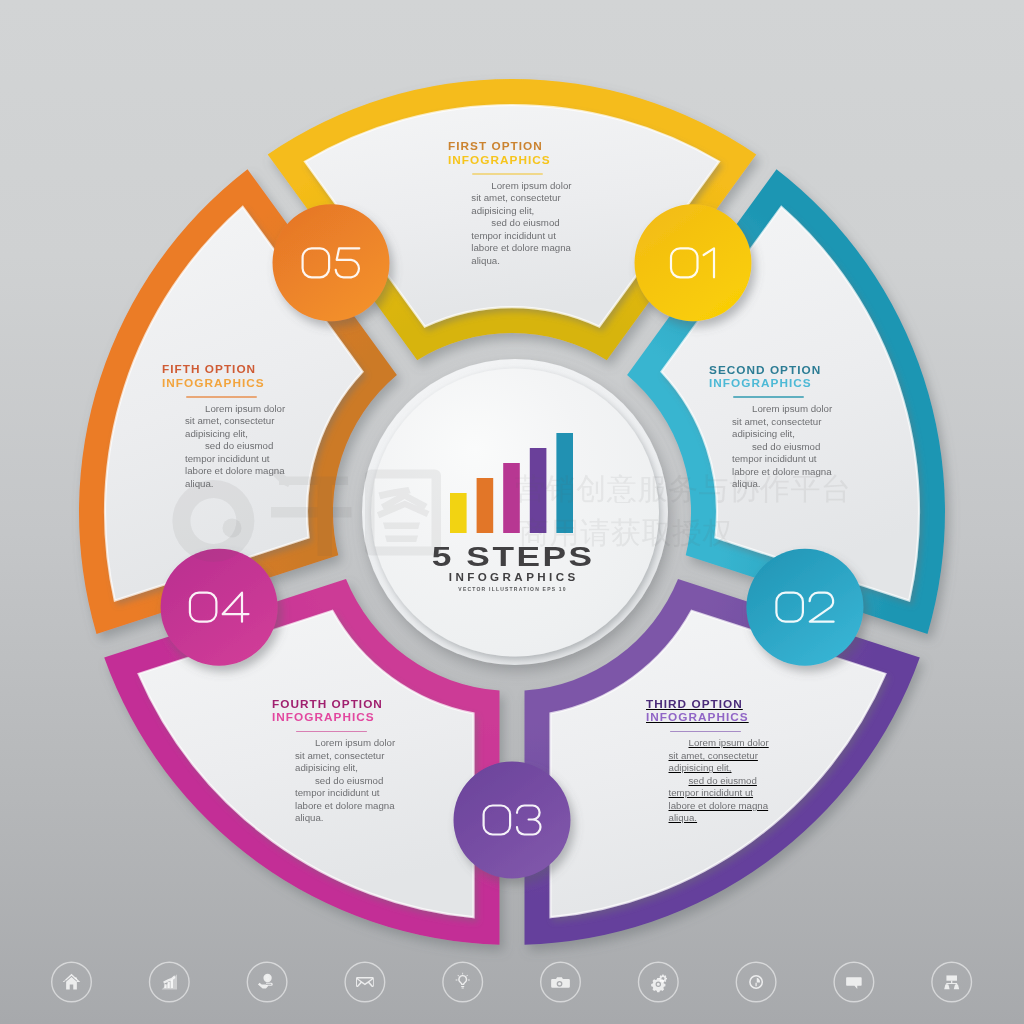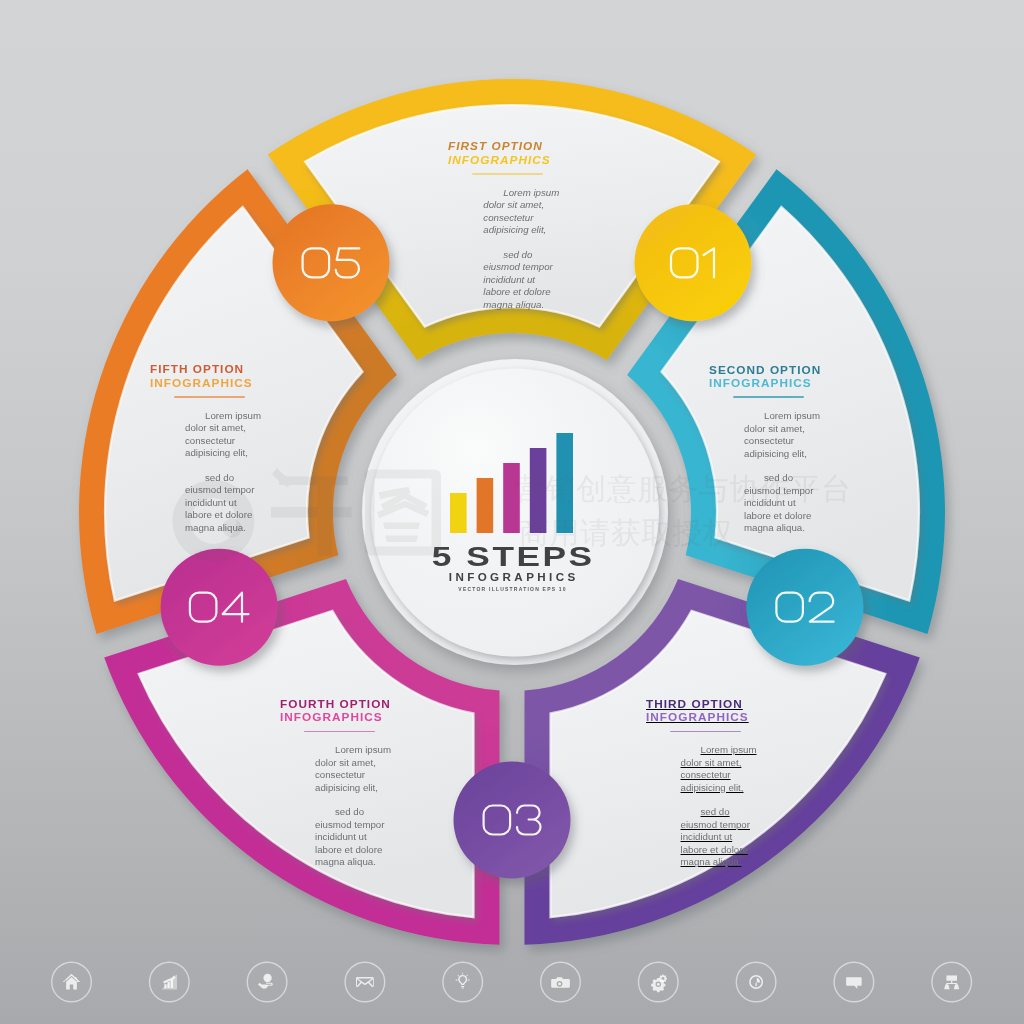--- a/index.html
+++ b/index.html
@@ -10,21 +10,21 @@
        background:linear-gradient(180deg,#d2d4d5 0%,#cfd1d2 25%,#c4c6c8 52%,#b5b7b9 78%,#a7a9ac 100%);}
   svg.layer{position:absolute;left:0;top:0;}
   .txt{position:absolute;width:132px;}
   .opt-title{font-weight:bold;font-size:10.4px;letter-spacing:0.9px;line-height:13.4px;
              white-space:nowrap;transform:scaleX(1.135);transform-origin:0 0;}
   .opt-sub{font-weight:bold;font-size:10.4px;letter-spacing:0.9px;line-height:13.4px;
            white-space:nowrap;transform:scaleX(1.135);transform-origin:0 0;}
   .opt-rule{height:1.6px;margin:6px 0 5px 24px;width:71px;border-radius:1px;}
   .opt-body{font-size:9.7px;line-height:12.5px;color:#6e6f72;text-align:left;
             width:103px;margin-left:23px;}
-  .opt-body p{margin:12px;text-indent:20px;}
+  .opt-body p{margin:0;text-indent:20px;}
   .wm-cn{position:absolute;color:rgba(88,92,97,0.085);font-weight:normal;
          font-family:"DejaVu Sans",sans-serif;white-space:nowrap;}
   #center-text{position:absolute;left:0;top:0;width:1024px;text-align:center;}
   .c-title{position:absolute;left:0;top:542.5px;width:1024px;height:28px;
            font-size:28px;line-height:28px;font-weight:bold;
            letter-spacing:2.0px;color:#414042;font-family:"Liberation Sans",sans-serif;
            transform:scaleX(1.26);text-indent:2.0px;}
   .c-sub{position:absolute;left:0;top:571px;width:1024px;height:12px;
          font-size:11.6px;line-height:12px;font-weight:bold;
          letter-spacing:3.42px;color:#414042;font-family:"Liberation Sans",sans-serif;
@@ -191,21 +191,21 @@
           <circle cx="331" cy="262.8" r="58.5" fill="url(#badG4)" filter="url(#shBadge)"></circle>
           <g fill="none" stroke="rgba(255,255,255,0.93)" stroke-width="2.2" stroke-linecap="round" stroke-linejoin="round">
             <path d="M10.6 1.5h8.3a9.1 9.1 0 0 1 9.1 9.1v10.8a9.1 9.1 0 0 1-9.1 9.1h-8.3a9.1 9.1 0 0 1-9.1-9.1V10.6a9.1 9.1 0 0 1 9.1-9.1z" transform="translate(301.1,246.8)"></path>
             <path d="M25.4 1.5H5.2L2.8 13.0h14.4a8.8 8.8 0 0 1 0 17.5H9.6A7.8 7.8 0 0 1 1.8 23.0" transform="translate(333.9,246.8)"></path>
           </g>
         </g>
       </g>
   </svg>
 
   <div id="texts">
-      <div class="txt" style="left: 448.3px; top: 140.3px; font-style: italic;">
+      <div class="txt" style="left: 448.3px; top: 140.3px;">
         <div class="opt-title" style="color:#cb8330">FIRST OPTION</div>
         <div class="opt-sub" style="color:#f6c51d">INFOGRAPHICS</div>
         <div class="opt-rule" style="background:#f0d88b"></div>
         <div class="opt-body">
           <p>Lorem ipsum dolor sit amet, consectetur adipisicing elit,</p>
           <p>sed do eiusmod tempor incididunt ut labore et dolore magna aliqua.</p>
         </div>
       </div>
       <div class="txt" style="left: 709px; top: 363.6px;">
         <div class="opt-title" style="color:#2c7c94">SECOND OPTION</div>
@@ -218,30 +218,30 @@
       </div>
       <div class="txt" style="left: 645.5px; top: 698px; text-decoration: underline;">
         <div class="opt-title" style="color:#4a2b79">THIRD OPTION</div>
         <div class="opt-sub" style="color:#9065c6">INFOGRAPHICS</div>
         <div class="opt-rule" style="background:#a78cc6"></div>
         <div class="opt-body">
           <p>Lorem ipsum dolor sit amet, consectetur adipisicing elit,</p>
           <p>sed do eiusmod tempor incididunt ut labore et dolore magna aliqua.</p>
         </div>
       </div>
-      <div class="txt" style="left: 280px; top: 698px;">
+      <div class="txt" style="left: 272px; top: 698px;">
         <div class="opt-title" style="color:#a0206f">FOURTH OPTION</div>
         <div class="opt-sub" style="color:#e2479f">INFOGRAPHICS</div>
         <div class="opt-rule" style="background:#d87fb3"></div>
         <div class="opt-body">
           <p>Lorem ipsum dolor sit amet, consectetur adipisicing elit,</p>
           <p>sed do eiusmod tempor incididunt ut labore et dolore magna aliqua.</p>
         </div>
       </div>
-      <div class="txt" style="left: 150px; top: 363.3px;">
+      <div class="txt" style="left: 162px; top: 363.3px;">
         <div class="opt-title" style="color:#cf5b34">FIFTH OPTION</div>
         <div class="opt-sub" style="color:#f2a43d">INFOGRAPHICS</div>
         <div class="opt-rule" style="background:#e9a777"></div>
         <div class="opt-body">
           <p>Lorem ipsum dolor sit amet, consectetur adipisicing elit,</p>
           <p>sed do eiusmod tempor incididunt ut labore et dolore magna aliqua.</p>
         </div>
       </div>
     </div>
 

